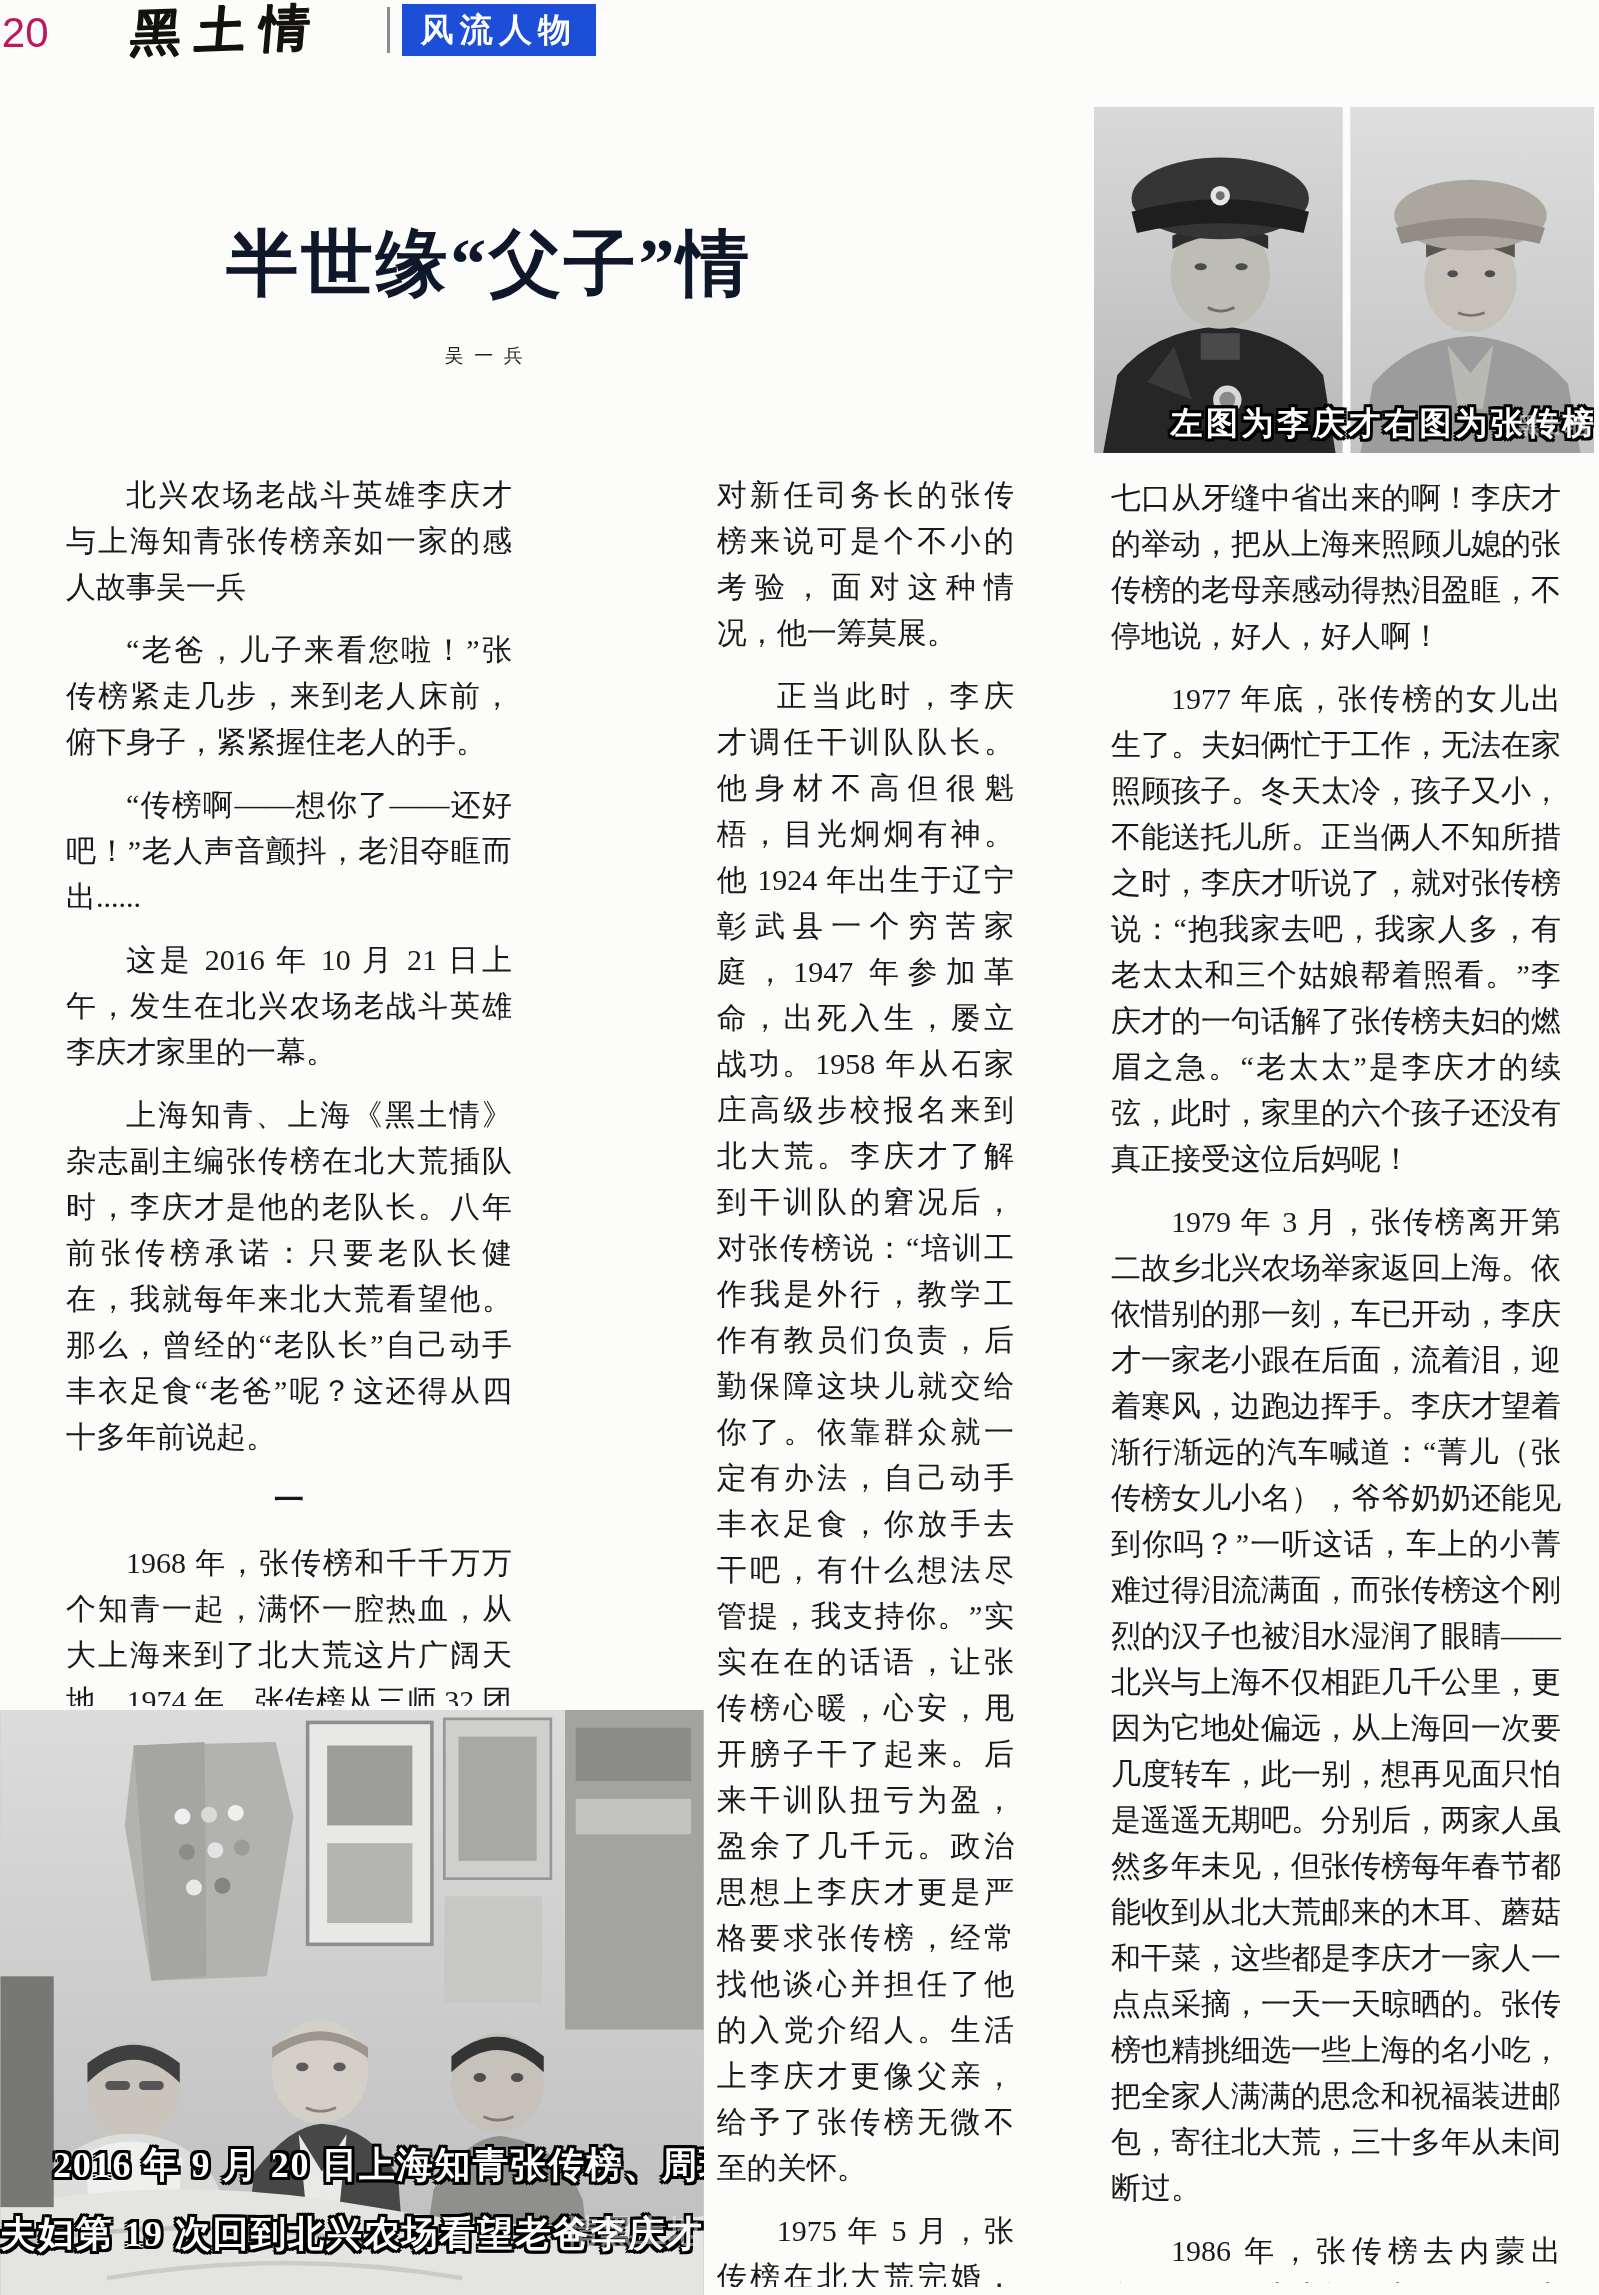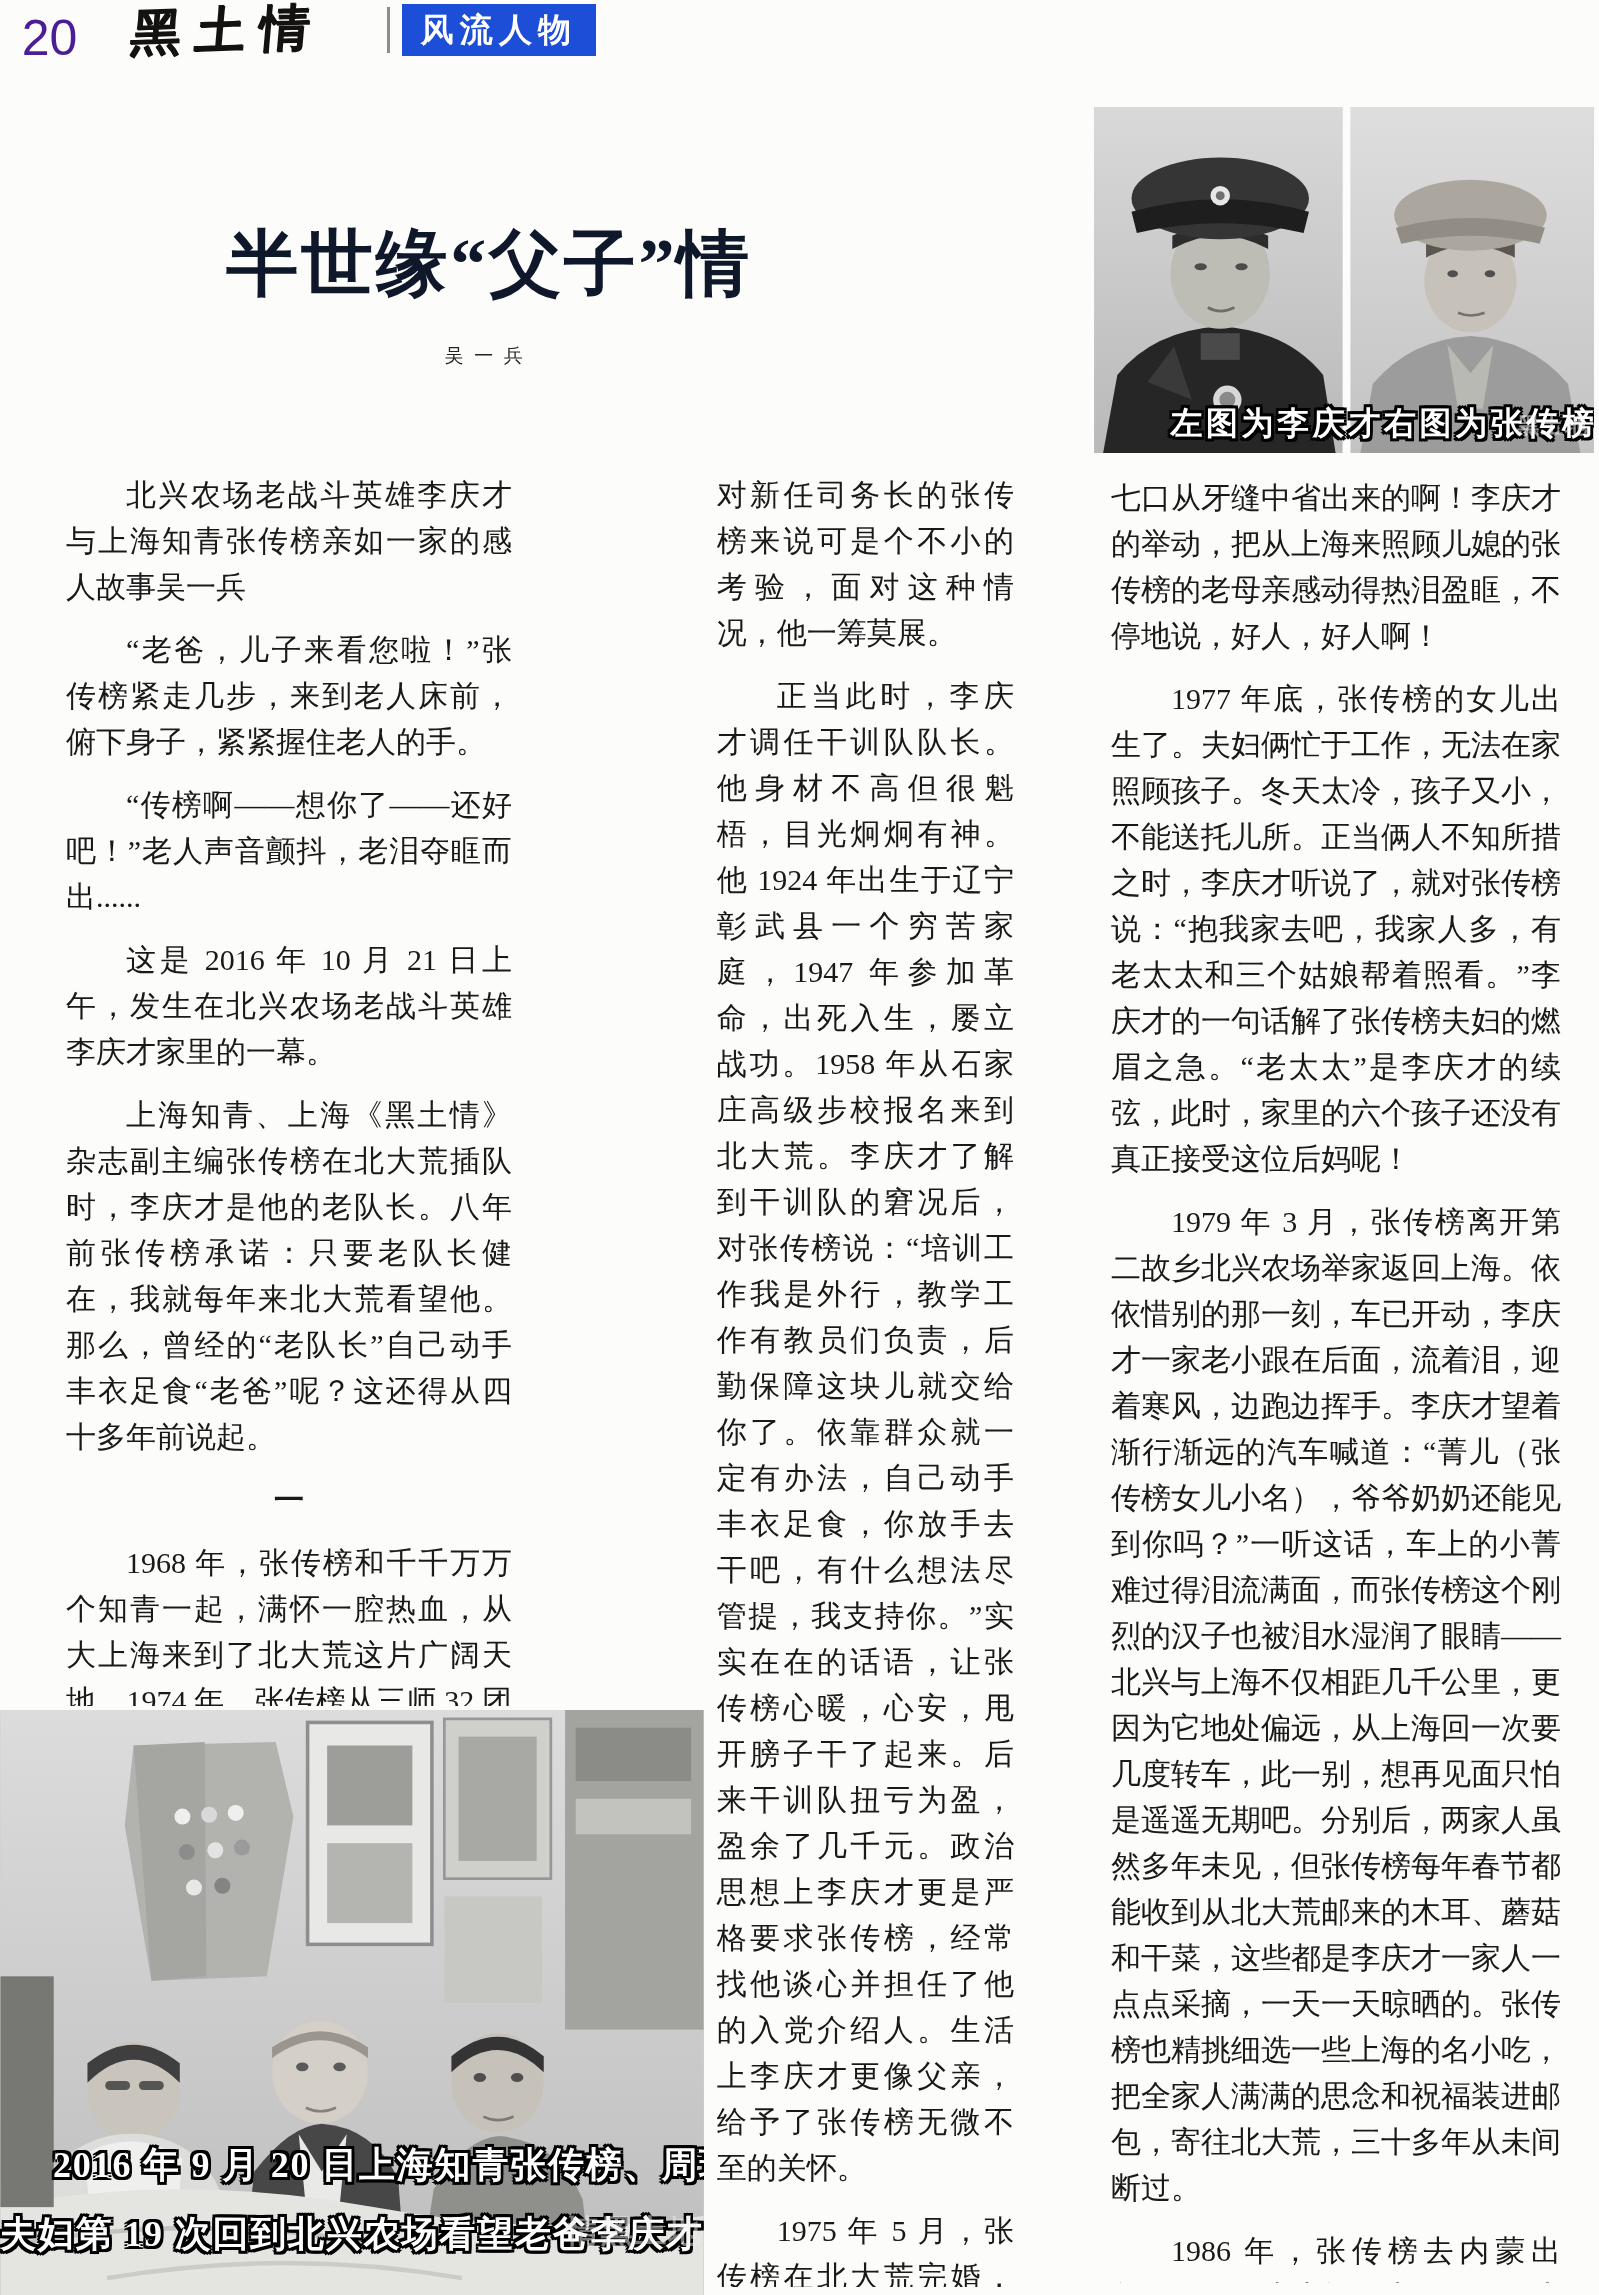--- a/index.html
+++ b/index.html
@@ -5,21 +5,21 @@
   html,body{margin:0;padding:0;}
   body{
     width:1599px;height:2295px;position:relative;overflow:hidden;
     background:#fcfcfa;color:#1c1c1c;
     font-family:"Liberation Serif","DejaVu Serif",serif;
   }
   
   .page-num{
     position:absolute;left:1.8px;top:9px;
     font-family:"Liberation Sans","DejaVu Sans",sans-serif;
-    font-size:50px;color:#4c1d95;margin-left:20px;
+    font-size:42px;color:#be185d;
   }
   .masthead{
     position:absolute;left:131px;top:-3.6px;width:231px;
     font-size:50px;font-weight:900;letter-spacing:14.2px;color:#141210;
     transform:skewX(-7deg) rotate(-2deg);
     text-shadow:0.9px 0.9px 0 #141210;
     white-space:nowrap;
   }
   .head-divider{
     position:absolute;left:387px;top:7.1px;width:2.7px;height:46px;background:#8d8d8d;

